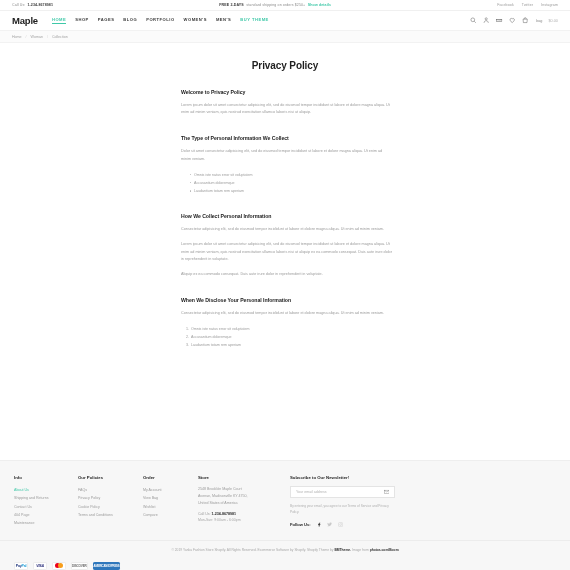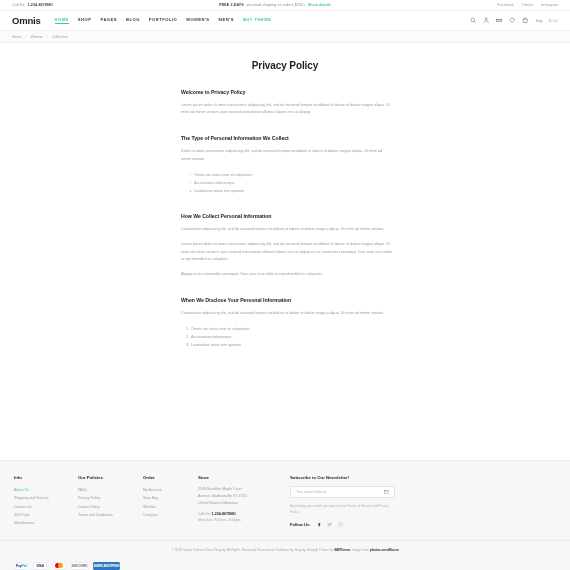--- a/index.html
+++ b/index.html
@@ -185,21 +185,21 @@
       <span class="tb-link">Show details</span>
     </div>
     <div class="topbar-right">
       <span class="tb-soc">Facebook</span>
       <span class="tb-soc">Twitter</span>
       <span class="tb-soc">Instagram</span>
     </div>
   </div>
 
   <div class="header">
-    <div class="logo">Omnis</div>
+    <div class="logo">Maple</div>
     <nav class="nav">
       <span class="nav-item active">HOME</span>
       <span class="nav-item">SHOP</span>
       <span class="nav-item">PAGES</span>
       <span class="nav-item">BLOG</span>
       <span class="nav-item">PORTFOLIO</span>
       <span class="nav-item">WOMEN'S</span>
       <span class="nav-item">MEN'S</span>
       <span class="nav-item promo">BUY THEME</span>
     </nav>

